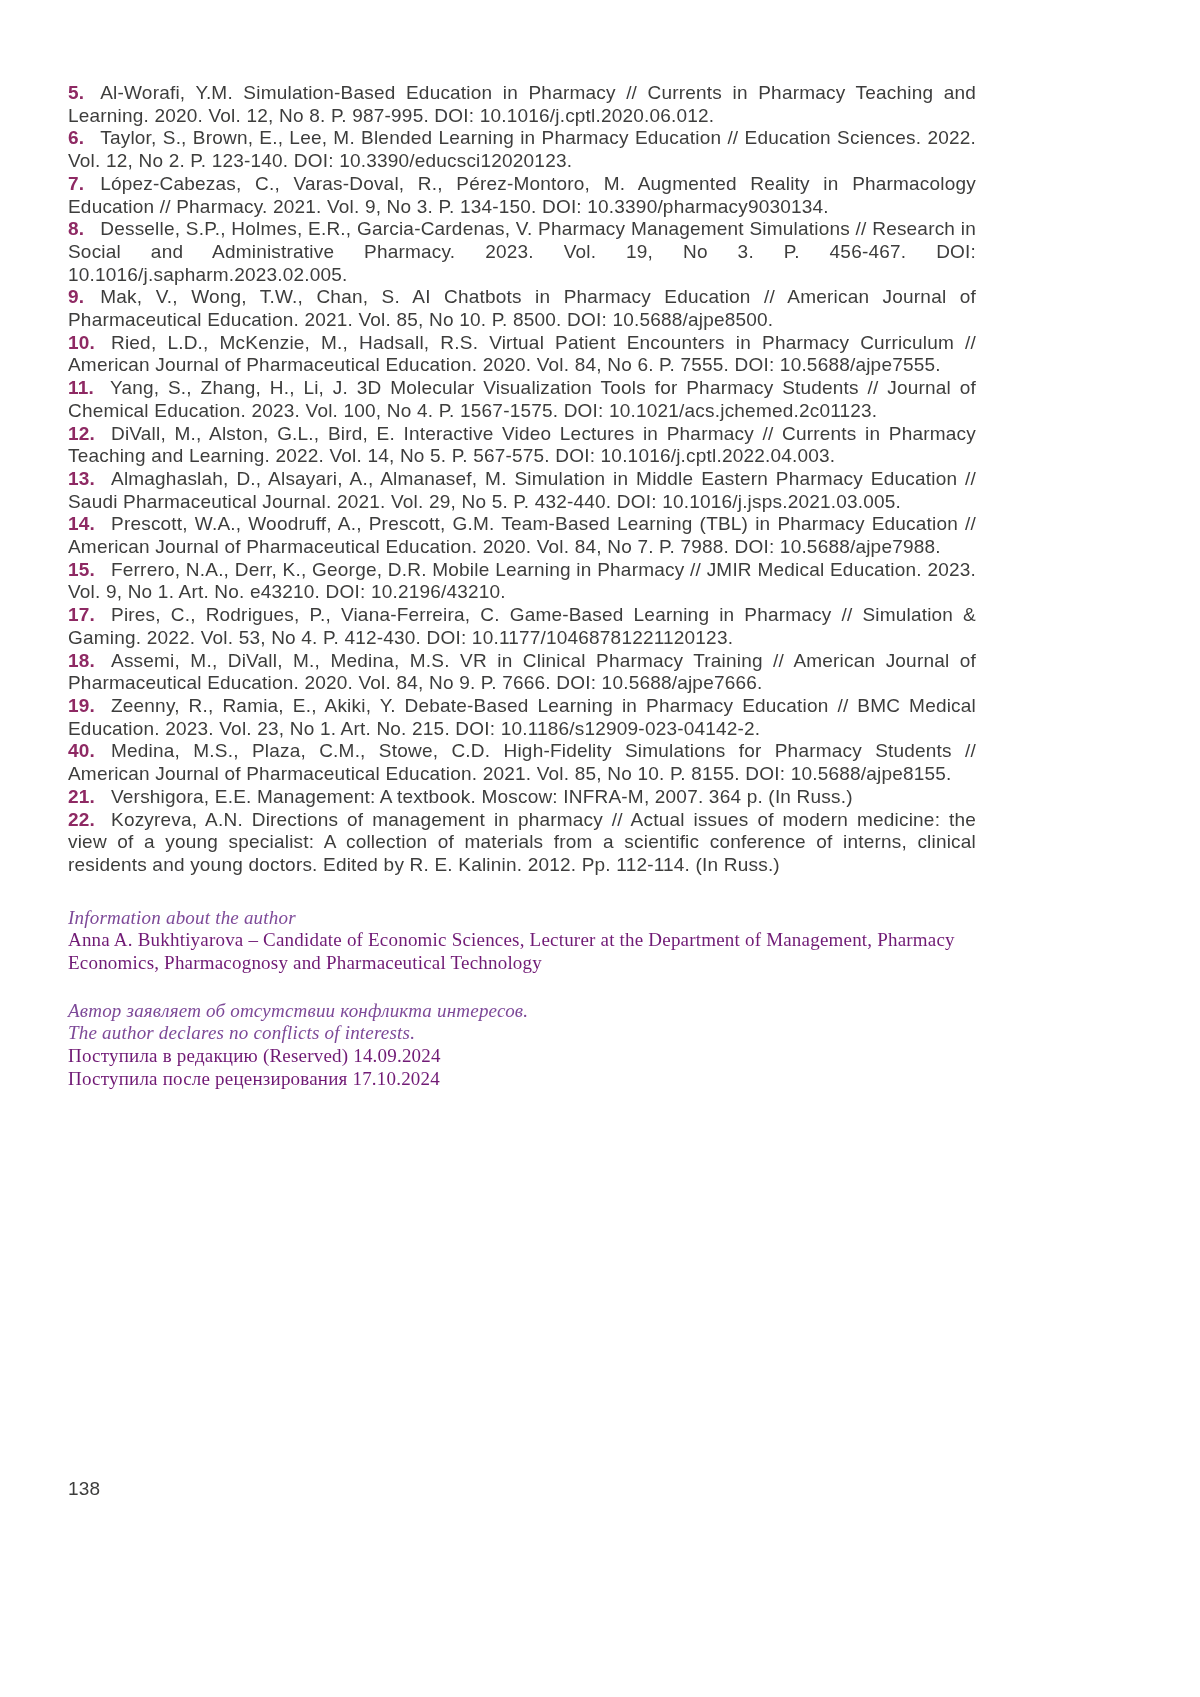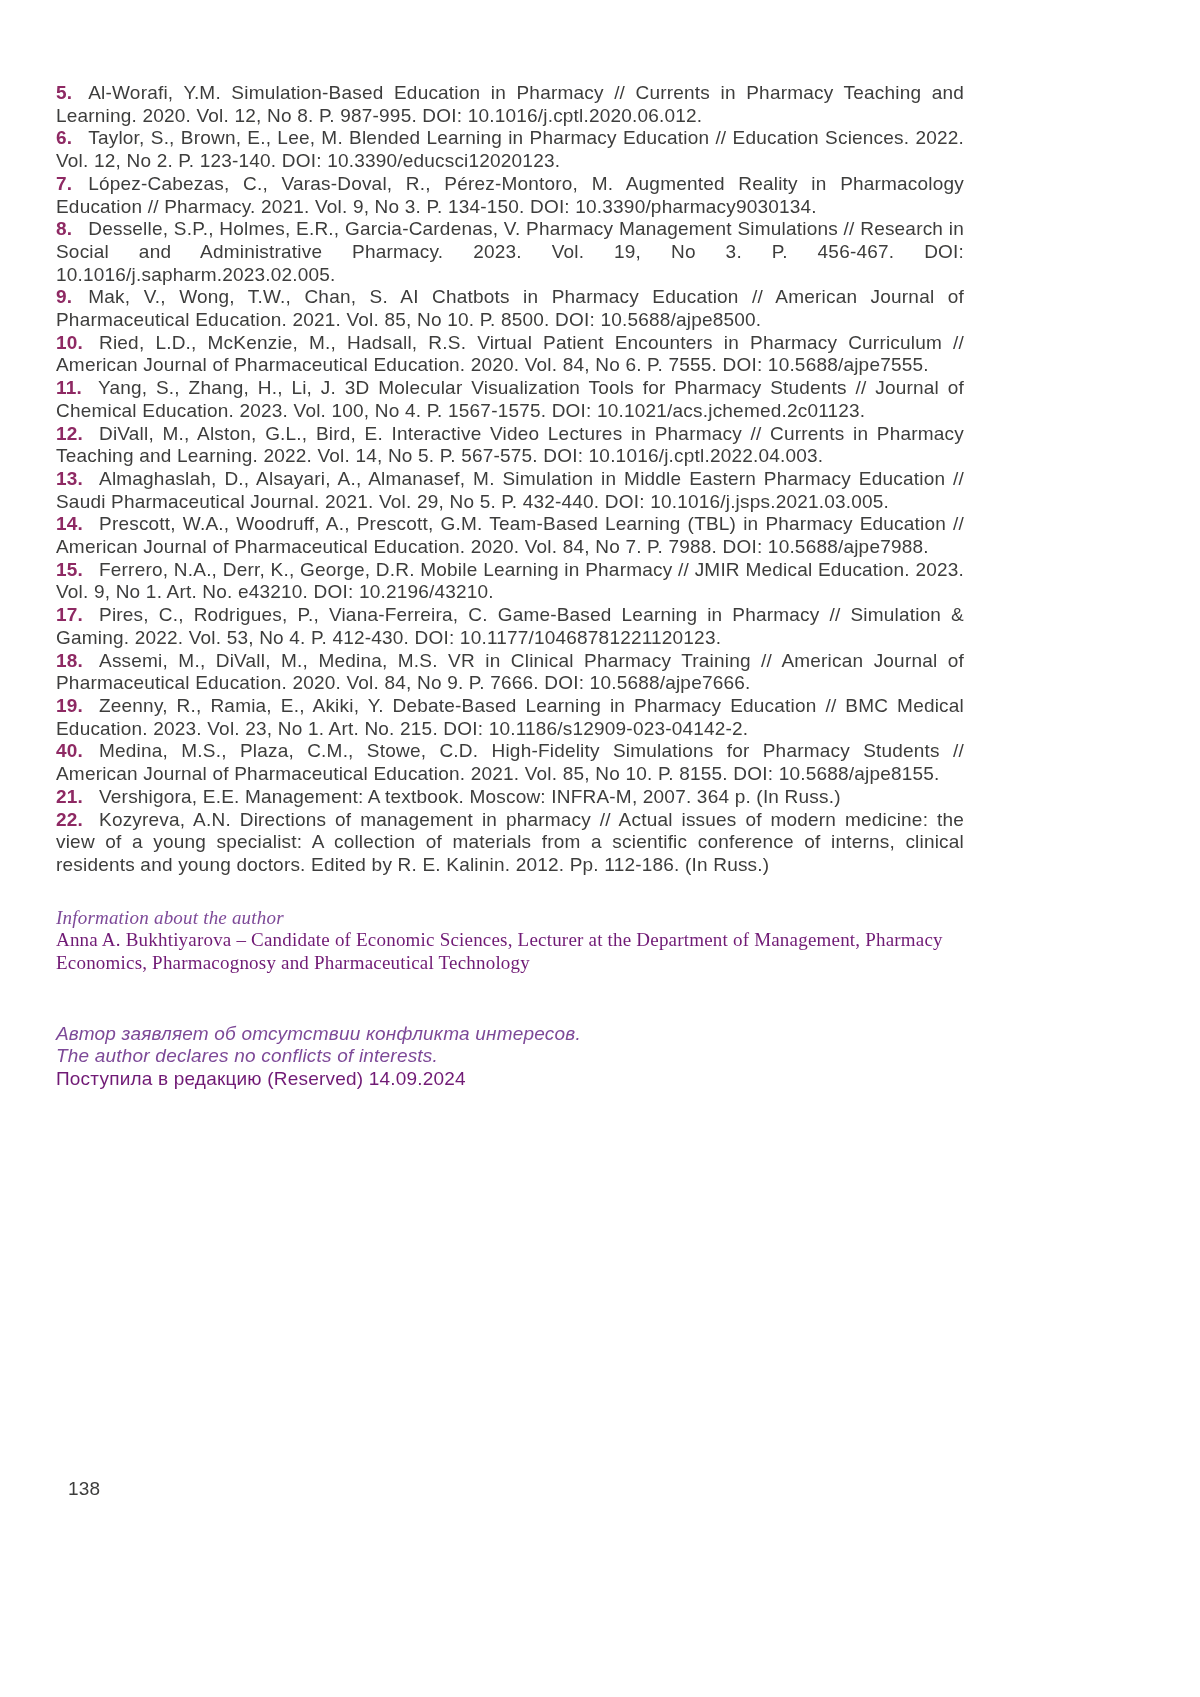--- a/index.html
+++ b/index.html
@@ -7,40 +7,40 @@
   body {
     font-family: "Liberation Sans", sans-serif;
     color: #3d3d3c;
     font-size: 19px;
     line-height: 22.7px;
     position: relative;
     letter-spacing: 0.2px;
   }
   .content {
     position: absolute;
-    left: 56px;
+    left: 68px;
     top: 82px;
     width: 908px;
   }
   .reference {
     text-align: justify;
   }
   .ref-num {
     font-weight: bold;
     color: var(--accent-number, #8e2963);
     margin-right: 16px;
     white-space: nowrap;
   }
   .author-section { margin-top: 30px; font-family: Liberation Serif, serif; }
   .italic-accent {
     font-style: italic;
     color: var(--accent-italic, #7d4998);
   }
   .plain { color: #701a75; }
-  .footer-block { margin-top: 48px; }
+  .footer-block { margin-top: 25px; font-family: Liberation Serif, serif; }
   .page-number {
     position: absolute;
     left: 68px;
     top: 1478px;
     width: 908px;
     color: #3d3d3c;
   }
 </style>
 </head>
 <body>
@@ -57,29 +57,30 @@
       <p class="reference"><span class="ref-num">11.</span><span>Yang, S., Zhang, H., Li, J. 3D Molecular Visualization Tools for Pharmacy Students // Journal of Chemical Education. 2023. Vol. 100, No 4. P. 1567-1575. DOI: 10.1021/acs.jchemed.2c01123.</span></p>
       <p class="reference"><span class="ref-num">12.</span><span>DiVall, M., Alston, G.L., Bird, E. Interactive Video Lectures in Pharmacy // Currents in Pharmacy Teaching and Learning. 2022. Vol. 14, No 5. P. 567-575. DOI: 10.1016/j.cptl.2022.04.003.</span></p>
       <p class="reference"><span class="ref-num">13.</span><span>Almaghaslah, D., Alsayari, A., Almanasef, M. Simulation in Middle Eastern Pharmacy Education // Saudi Pharmaceutical Journal. 2021. Vol. 29, No 5. P. 432-440. DOI: 10.1016/j.jsps.2021.03.005.</span></p>
       <p class="reference"><span class="ref-num">14.</span><span>Prescott, W.A., Woodruff, A., Prescott, G.M. Team-Based Learning (TBL) in Pharmacy Education // American Journal of Pharmaceutical Education. 2020. Vol. 84, No 7. P. 7988. DOI: 10.5688/ajpe7988.</span></p>
       <p class="reference"><span class="ref-num">15.</span><span>Ferrero, N.A., Derr, K., George, D.R. Mobile Learning in Pharmacy // JMIR Medical Education. 2023. Vol. 9, No 1. Art. No. e43210. DOI: 10.2196/43210.</span></p>
       <p class="reference"><span class="ref-num">17.</span><span>Pires, C., Rodrigues, P., Viana-Ferreira, C. Game-Based Learning in Pharmacy // Simulation &amp; Gaming. 2022. Vol. 53, No 4. P. 412-430. DOI: 10.1177/10468781221120123.</span></p>
       <p class="reference"><span class="ref-num">18.</span><span>Assemi, M., DiVall, M., Medina, M.S. VR in Clinical Pharmacy Training // American Journal of Pharmaceutical Education. 2020. Vol. 84, No 9. P. 7666. DOI: 10.5688/ajpe7666.</span></p>
       <p class="reference"><span class="ref-num">19.</span><span>Zeenny, R., Ramia, E., Akiki, Y. Debate-Based Learning in Pharmacy Education // BMC Medical Education. 2023. Vol. 23, No 1. Art. No. 215. DOI: 10.1186/s12909-023-04142-2.</span></p>
       <p class="reference"><span class="ref-num">40.</span><span>Medina, M.S., Plaza, C.M., Stowe, C.D. High-Fidelity Simulations for Pharmacy Students // American Journal of Pharmaceutical Education. 2021. Vol. 85, No 10. P. 8155. DOI: 10.5688/ajpe8155.</span></p>
       <p class="reference"><span class="ref-num">21.</span><span>Vershigora, E.E. Management: A textbook. Moscow: INFRA-M, 2007. 364 p. (In Russ.)</span></p>
-      <p class="reference"><span class="ref-num">22.</span><span>Kozyreva, A.N. Directions of management in pharmacy // Actual issues of modern medicine: the view of a young specialist: A collection of materials from a scientific conference of interns, clinical residents and young doctors. Edited by R. E. Kalinin. 2012. Pp. 112-186. (In Russ.)</span></p>
+      <p class="reference"><span class="ref-num">22.</span><span>Kozyreva, A.N. Directions of management in pharmacy // Actual issues of modern medicine: the view of a young specialist: A collection of materials from a scientific conference of interns, clinical residents and young doctors. Edited by R. E. Kalinin. 2012. Pp. 112-114. (In Russ.)</span></p>
     </div>
 
   <div class="author-section">
     <p class="italic-accent">Information about the author</p>
     <p class="plain">Anna A. Bukhtiyarova – Candidate of Economic Sciences, Lecturer at the Department of Management, Pharmacy Economics, Pharmacognosy and Pharmaceutical Technology</p>
   </div>
 
   <div class="footer-block">
     <p class="italic-accent">Автор заявляет об отсутствии конфликта интересов.</p>
     <p class="italic-accent">The author declares no conflicts of interests.</p>
     <p class="plain">Поступила в редакцию (Reserved) 14.09.2024</p>
+    <p class="plain">Поступила после рецензирования 17.10.2024</p>
   </div>
 
 </div>
 
 <div class="page-number">138</div>
 
 </body></html>

